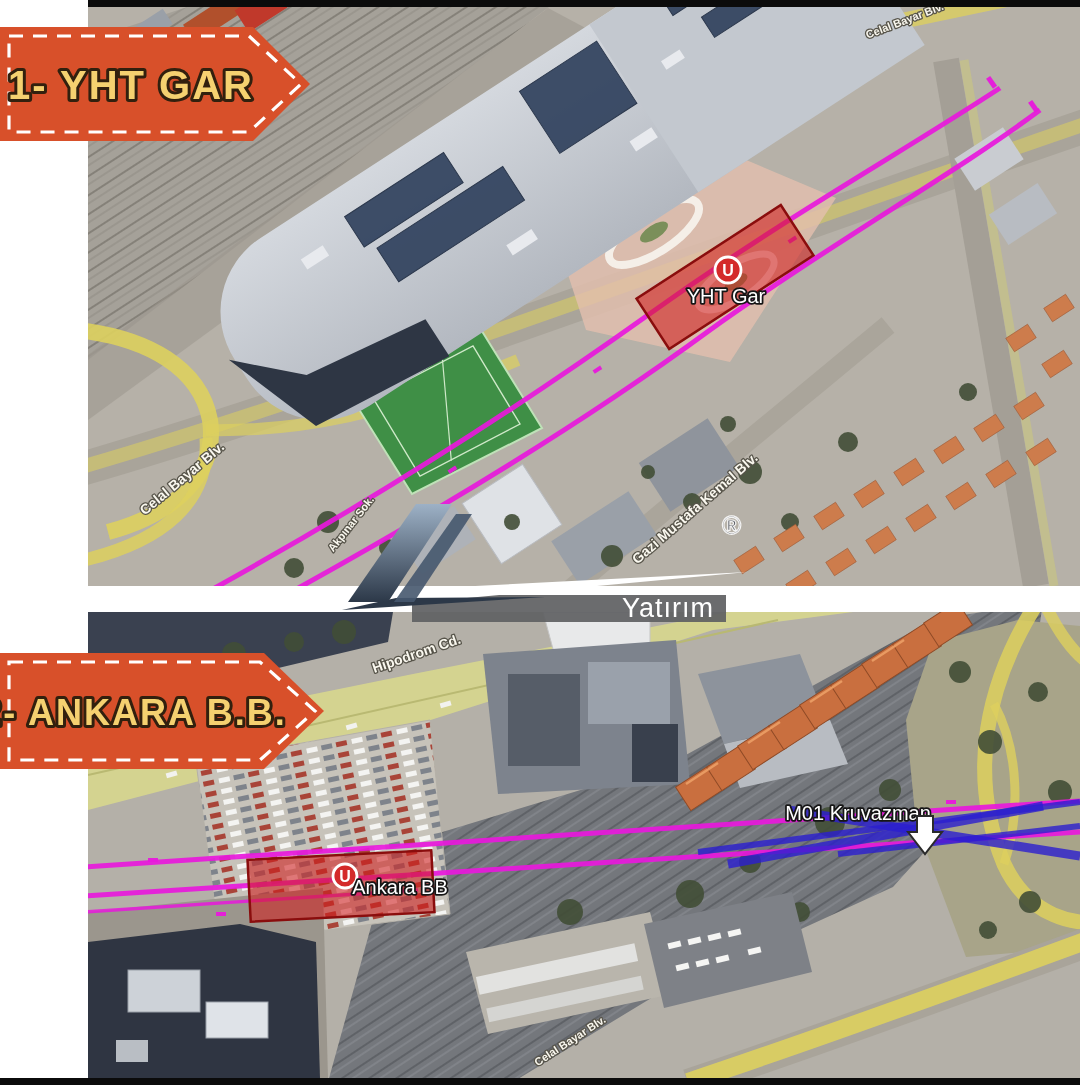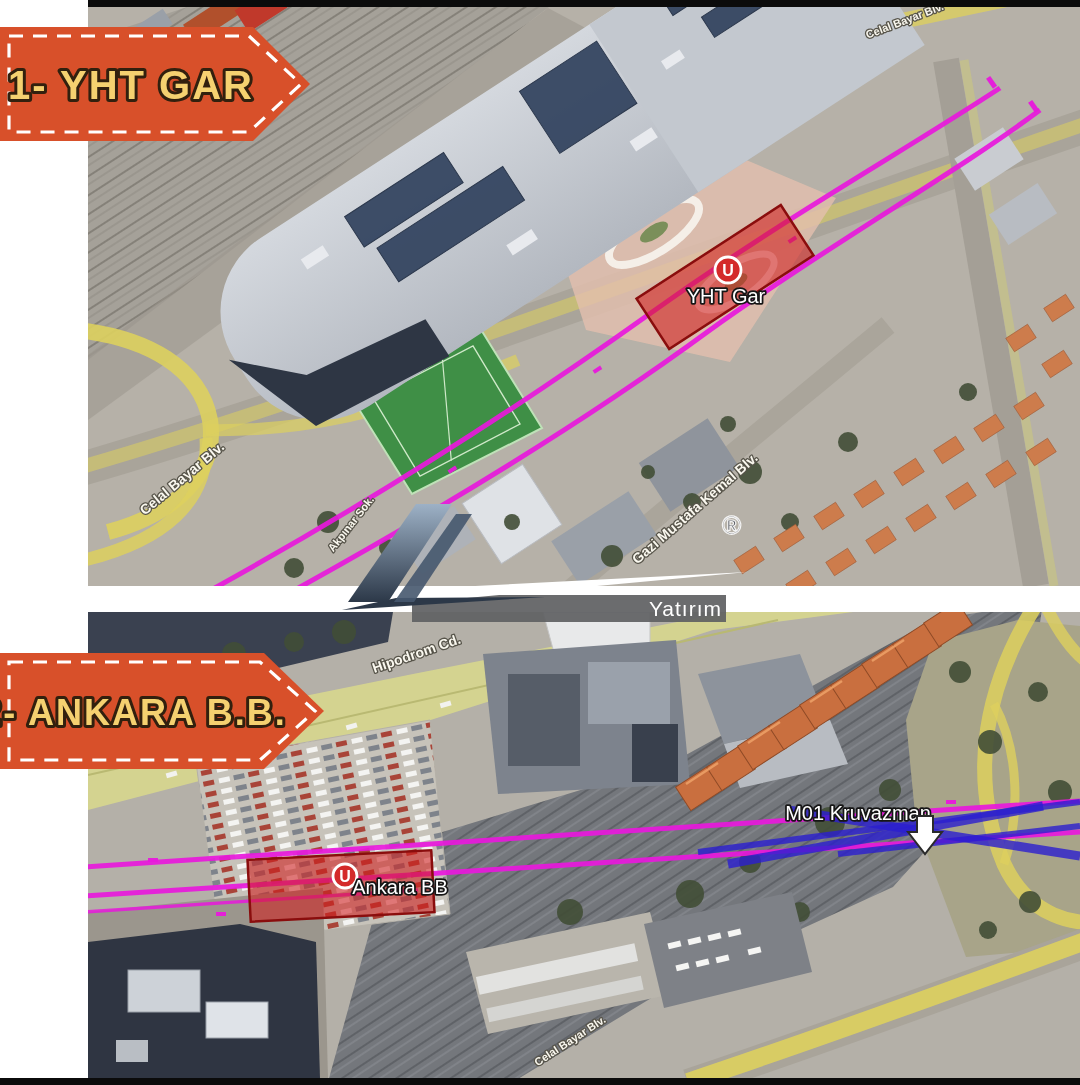--- a/index.html
+++ b/index.html
@@ -36,21 +36,21 @@
   .yroad{stroke:var(--road-highlight,#ddd05e);fill:none;}
   .shed{fill:#c96f3f;stroke:#8f4a26;stroke-width:1;}
   .house{fill:#cd7c4c;stroke:#9e5a36;stroke-width:.6;}
   .tree{fill:#414e36;opacity:.9;}
 
   
   .watermark{position:absolute;left:330px;top:498px;width:430px;height:132px;z-index:30;pointer-events:none;}
   .wm-svg{position:absolute;left:0;top:0;z-index:2;}
   .wm-bar{position:absolute;left:82px;top:97px;width:314px;height:27px;z-index:1;
           background:rgba(96,97,99,.93);display:flex;align-items:center;justify-content:flex-end;}
-  .wm-bar span{color:#fff;font-size:21px;letter-spacing:1px;padding-right:4px;
+  .wm-bar span{color:#fff;font-size:27px;letter-spacing:1px;padding-right:12px;
                font-family:"Liberation Sans",sans-serif;text-align:center;}
   .wm-brand{position:absolute;left:118px;top:16px;z-index:3;font-size:66px;font-weight:800;
             letter-spacing:-3px;color:rgba(62,68,80,.55);-webkit-text-stroke:2.5px rgba(255,255,255,.88);
             font-family:"DejaVu Sans",sans-serif;
             text-shadow:0 0 1px #fff,0 0 2px rgba(255,255,255,.8);}
   .wm-reg{position:absolute;left:392px;top:12px;z-index:3;font-size:26px;font-weight:700;
           color:rgba(70,75,85,.8);-webkit-text-stroke:1.2px rgba(255,255,255,.9);}
 </style>
 </head>
 <body>

